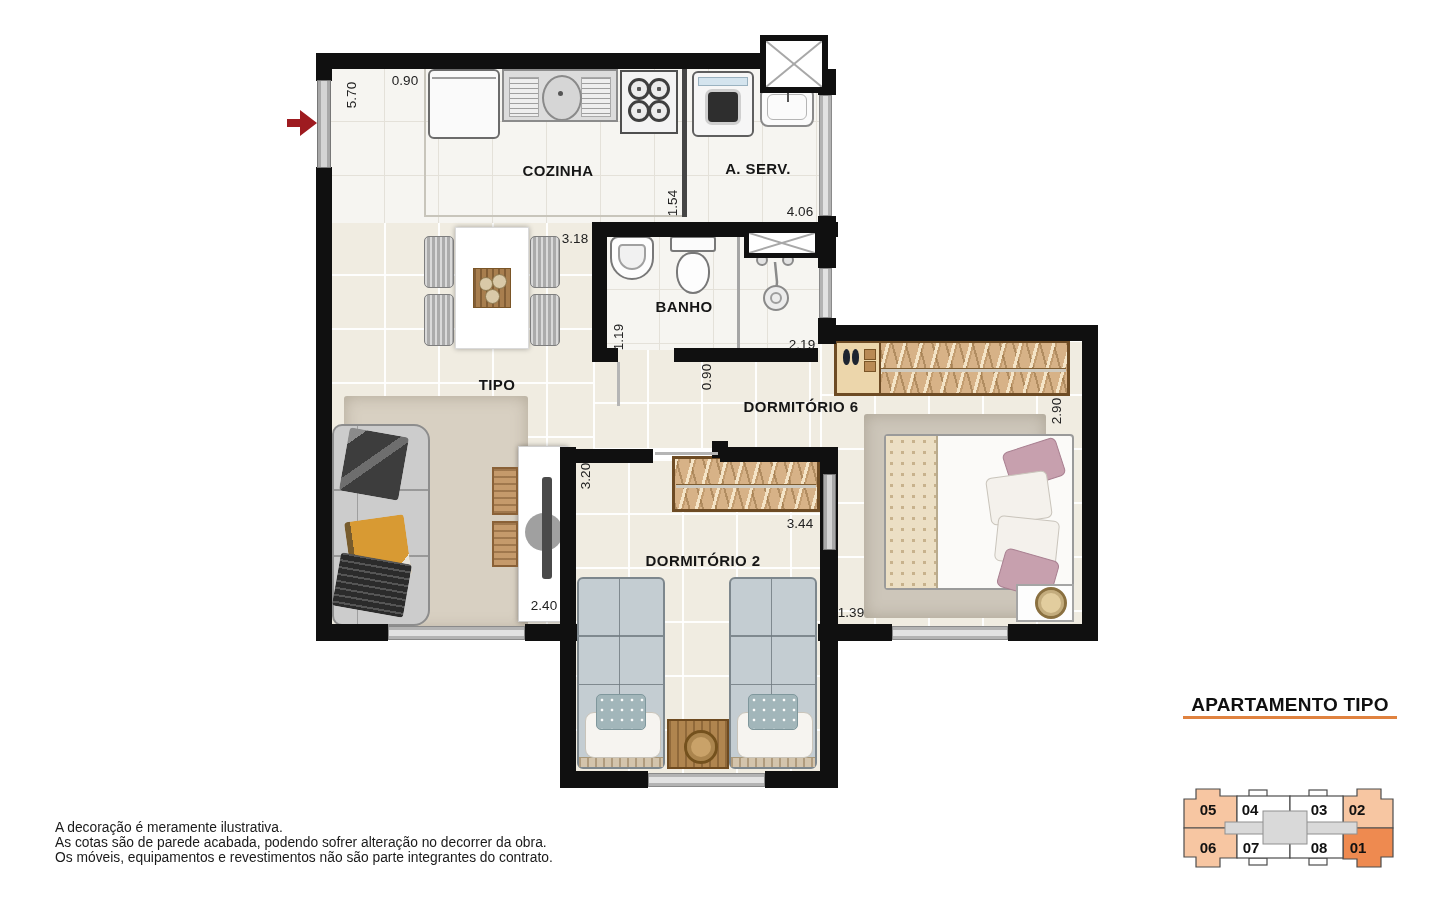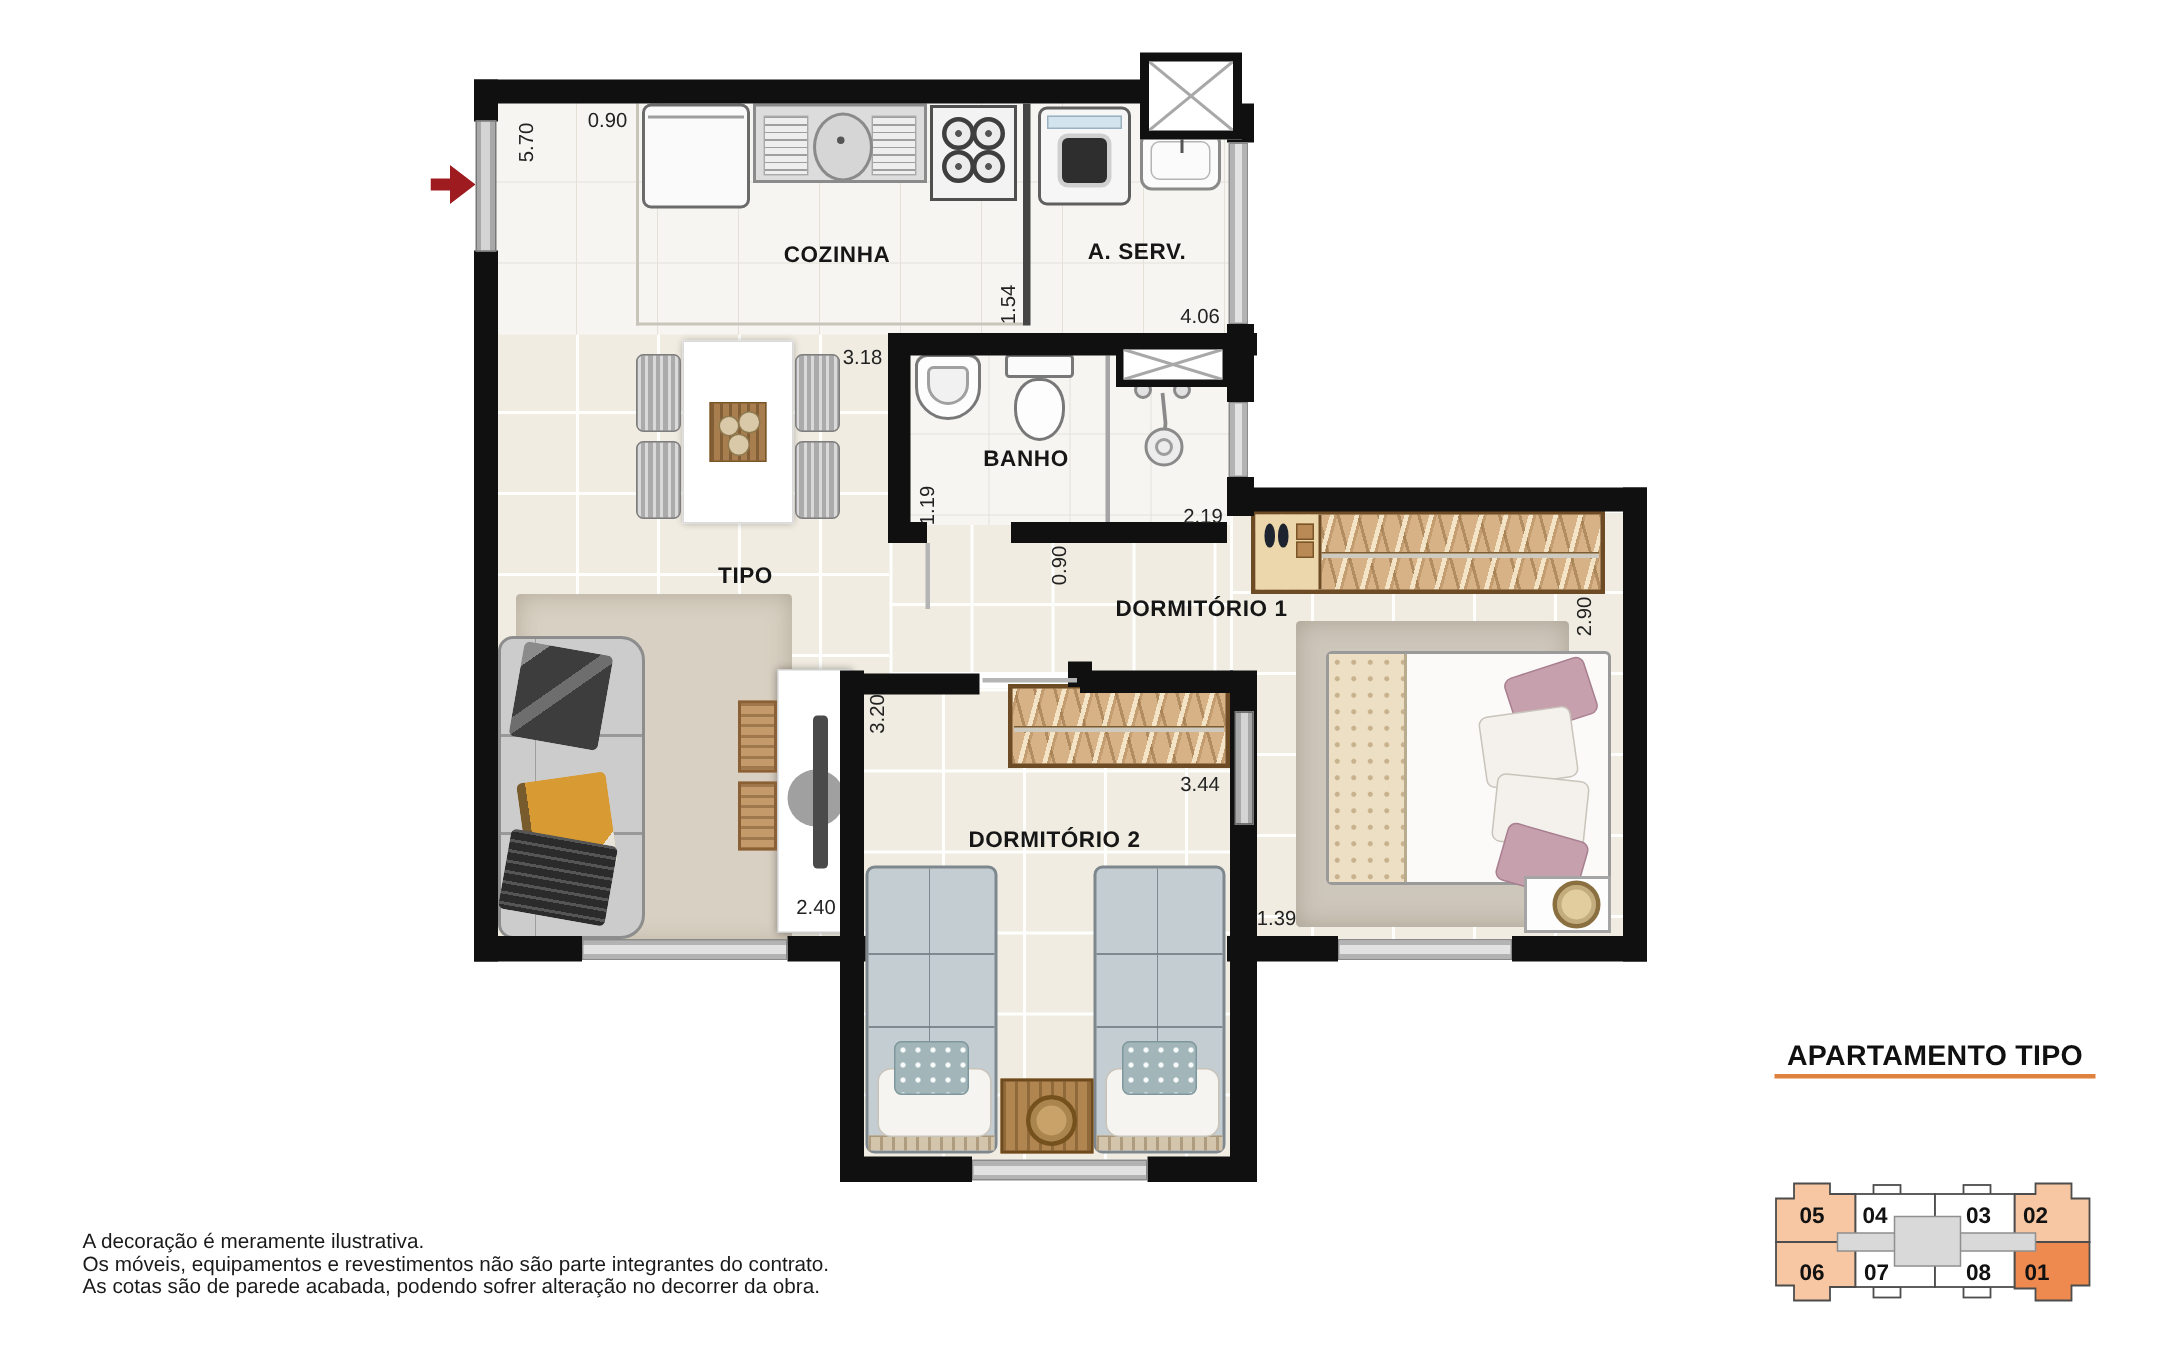--- a/index.html
+++ b/index.html
@@ -282,41 +282,41 @@
   <div class="leaf" style="left:655px;top:452px;width:63px;height:3px"></div>
 
   <svg class="abs" style="left:287px;top:109px" width="30" height="28" viewBox="0 0 30 28">
     <polygon points="0,10 13,10 13,1 30,14 13,27 13,18 0,18" fill="#9E1B20"></polygon>
   </svg>
 
   <div class="room-label" style="left:558px;top:170px">COZINHA</div>
   <div class="room-label" style="left:758px;top:168px">A. SERV.</div>
   <div class="room-label" style="left:684px;top:306px">BANHO</div>
   <div class="room-label" style="left:497px;top:384px">TIPO</div>
-  <div class="room-label" style="left:801px;top:406px">DORMITÓRIO 1</div>
+  <div class="room-label" style="left:801px;top:406px">DORMITÓRIO 6</div>
   <div class="room-label" style="left:703px;top:560px">DORMITÓRIO 2</div>
 
   <div class="dim v" style="left:351px;top:95px">5.70</div>
   <div class="dim" style="left:405px;top:80px">0.90</div>
   <div class="dim" style="left:575px;top:238px">3.18</div>
   <div class="dim v" style="left:672px;top:203px">1.54</div>
   <div class="dim" style="left:800px;top:211px">4.06</div>
   <div class="dim v" style="left:618px;top:337px">1.19</div>
   <div class="dim" style="left:802px;top:344px">2.19</div>
   <div class="dim v" style="left:706px;top:377px">0.90</div>
   <div class="dim v" style="left:1056px;top:411px">2.90</div>
   <div class="dim" style="left:851px;top:612px">1.39</div>
   <div class="dim v" style="left:585px;top:476px">3.20</div>
   <div class="dim" style="left:800px;top:523px">3.44</div>
   <div class="dim" style="left:544px;top:605px">2.40</div>
 
   <div class="notes">
     <div>A decoração é meramente ilustrativa.</div>
+    <div>As cotas são de parede acabada, podendo sofrer alteração no decorrer da obra.</div>
     <div>Os móveis, equipamentos e revestimentos não são parte integrantes do contrato.</div>
-    <div>As cotas são de parede acabada, podendo sofrer alteração no decorrer da obra.</div>
   </div>
 
   <div class="legend-title">APARTAMENTO TIPO</div>
   <div class="legend-underline"></div>
 
   <svg class="keyplan" viewBox="0 0 224 92">
     <g stroke="#4d4d4d" stroke-width="1.2">
       <path d="M3,17 H15 V7 H39 V14 H56 V46 H3 Z" fill="#F7C6A2"></path>
       <path d="M3,46 H56 V76 H39 V85 H15 V75 H3 Z" fill="#F7C6A2"></path>
       <path d="M162,14 H176 V7 H200 V17 H212 V46 H162 Z" fill="#F7C6A2"></path>

